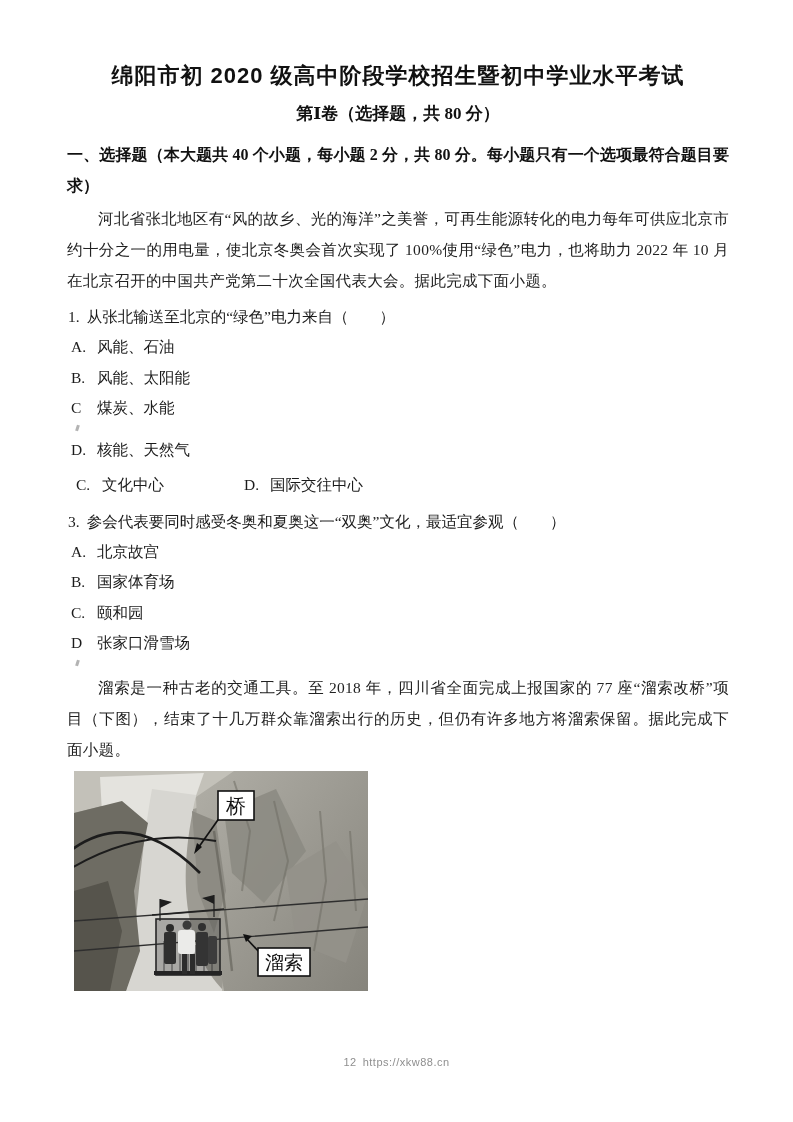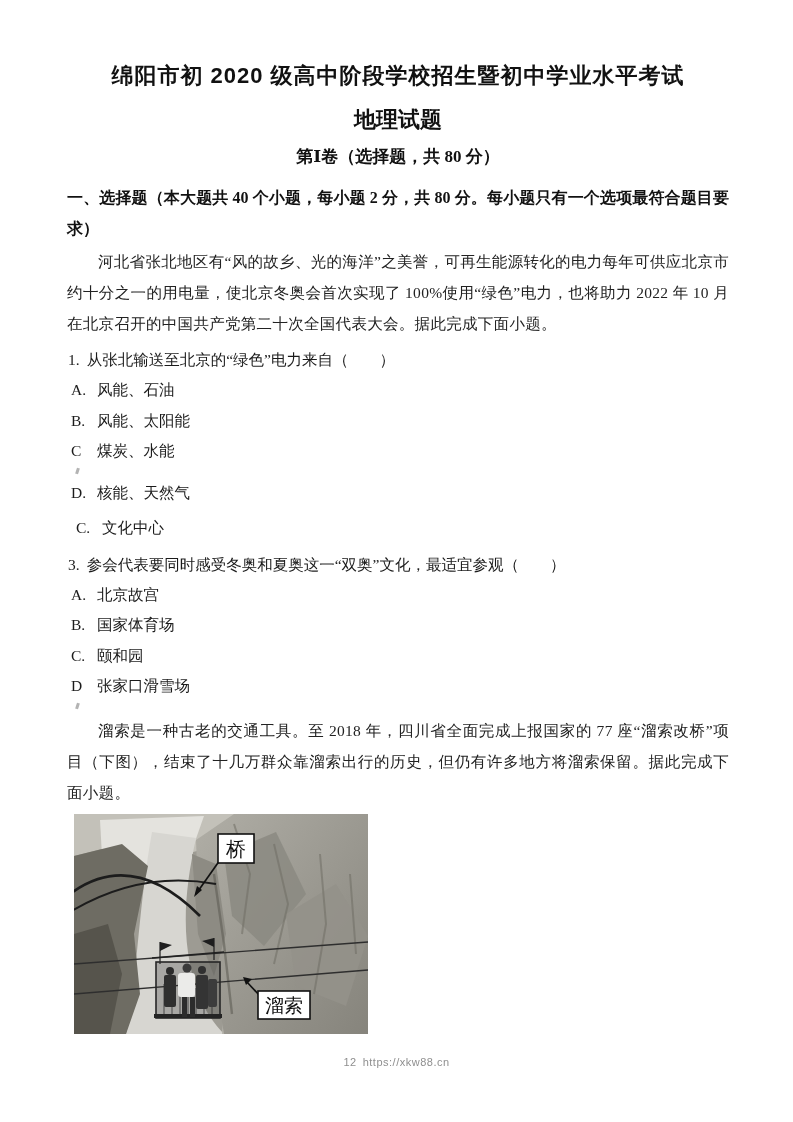--- a/index.html
+++ b/index.html
@@ -63,21 +63,20 @@
   }
   .footer span{margin:0 3px;}
 </style>
 </head>
 <body>
 
 <div class="page">
   <div class="content">
 
     <div class="title">绵阳市初 2020 级高中阶段学校招生暨初中学业水平考试</div>
-    <div class="subtitle">地理试题</div>
     <div class="section">第Ⅰ卷（选择题，共 80 分）</div>
     <div class="instructions">一、选择题（本大题共 40 个小题，每小题 2 分，共 80 分。每小题只有一个选项最符合题目要求）</div>
 
     <p class="passage">河北省张北地区有“风的故乡、光的海洋”之美誉，可再生能源转化的电力每年可供应北京市约十分之一的用电量，使北京冬奥会首次实现了 100%使用“绿色”电力，也将助力 2022 年 10 月在北京召开的中国共产党第二十次全国代表大会。据此完成下面小题。</p>
 
     <div class="question">
       <div class="stem">
         <span class="qnum">1.</span><span>从张北输送至北京的“绿色”电力来自（　　）</span>
       </div>
       <div class="opt">
@@ -92,20 +91,23 @@
       <div class="artifact"></div>
       <div class="opt">
         <span class="olabel">D.</span><span>核能、天然气</span>
       </div>
     </div>
 
     <div class="question">
       <div class="opts-row">
         <div class="opt">
           <span class="olabel">C.</span><span>文化中心</span>
+        </div>
+        <div class="opt">
+          <span class="olabel">D.</span><span>国际交往中心</span>
         </div>
       </div>
     </div>
 
     <div class="question">
       <div class="stem">
         <span class="qnum">3.</span><span>参会代表要同时感受冬奥和夏奥这一“双奥”文化，最适宜参观（　　）</span>
       </div>
       <div class="opt">
         <span class="olabel">A.</span><span>北京故宫</span>

